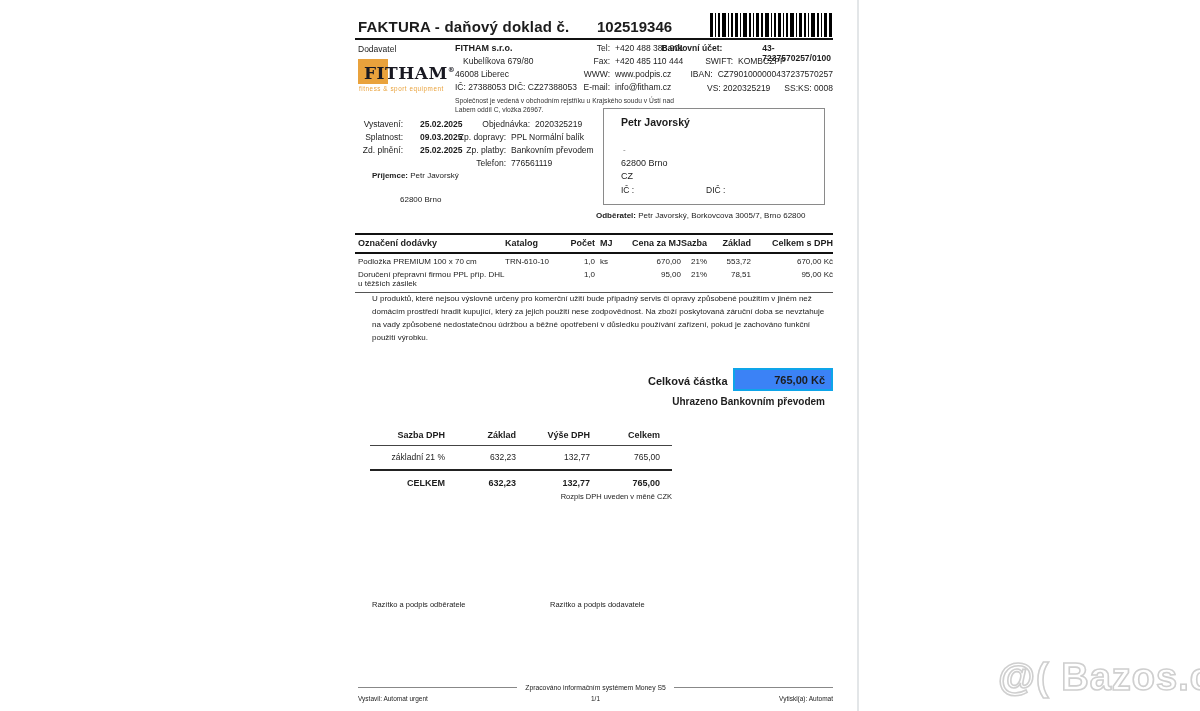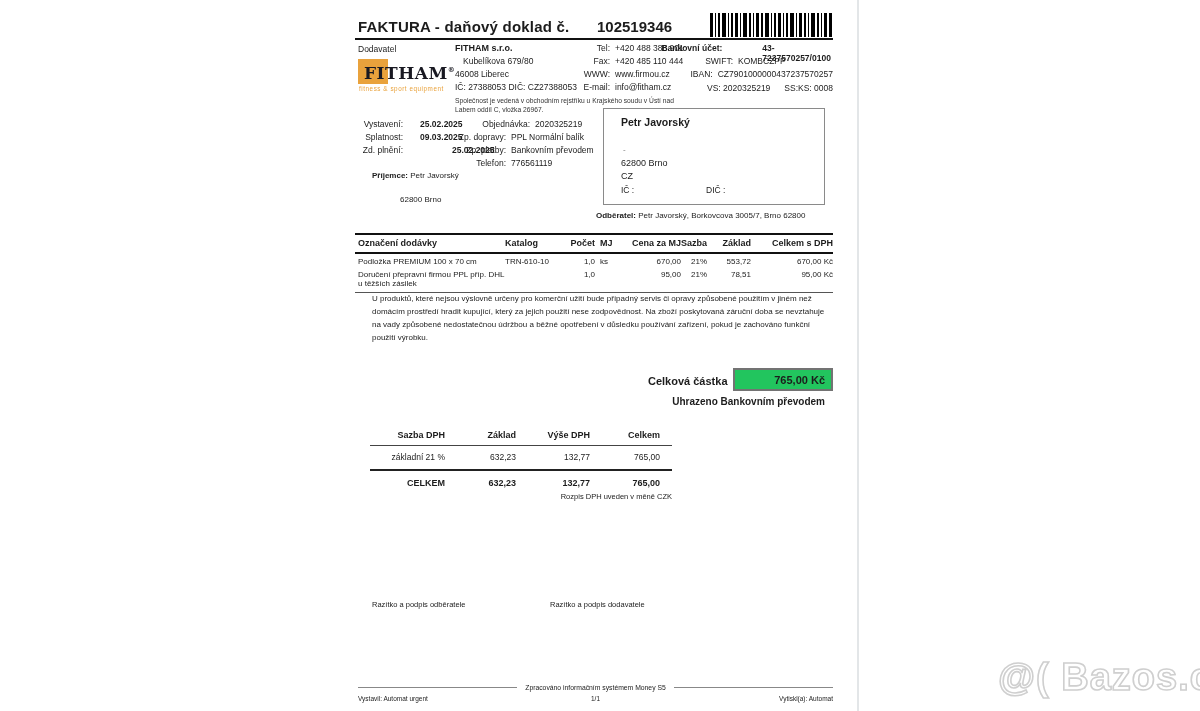--- a/index.html
+++ b/index.html
@@ -76,21 +76,21 @@
   .items .c-cat { }
   .items .c-r { text-align:right; }
   .items .c-mj { padding-left:5px; }
   .items-bottom { border-bottom:1px solid #555; height:4px; }
 
   
   .terms { left:372px; top:292px; width:456px; font-size:8px; line-height:13px; }
 
   
   .total-label { left:648px; top:375px; font-size:11px; font-weight:700; }
-  .total-box { left:733px; top:368px; width:100px; height:23px; border:2px solid #737373; display:flex; align-items:center; justify-content:flex-end; padding-right:6px; font-size:11px; font-weight:700; background:#22c55e; }
+  .total-box { left:733px; top:368px; width:100px; height:23px; border:2px solid #0ea5e9; display:flex; align-items:center; justify-content:flex-end; padding-right:6px; font-size:11px; font-weight:700; background:#3b82f6; }
   .paid-note { left:560px; top:396px; width:265px; text-align:right; font-size:10px; font-weight:700; }
 
   
   .vat { left:370px; top:428px; width:302px; }
   .vat-grid { display:grid; grid-template-columns:75px 71px 74px 70px; padding-right:12px; }
   .vat-grid > span { text-align:right; }
   .vat-head { font-size:9px; font-weight:700; padding:2px 0 5px 0; border-bottom:1px solid #444; }
   .vat-row { font-size:8.5px; padding:6px 0 7px 0; border-bottom:2px solid #222; }
   .vat-total { font-size:9px; font-weight:700; padding:7px 0 6px 0; }
   .vat-note { left:490px; top:492px; width:182px; text-align:right; font-size:7.5px; color:#222; }
@@ -170,21 +170,21 @@
   <div class="contact-row" style="height:13px;">
     <span class="contact-label">Tel:</span>
     <span class="contact-value">+420 488 388 901</span>
   </div>
   <div class="contact-row" style="height:13px;">
     <span class="contact-label">Fax:</span>
     <span class="contact-value">+420 485 110 444</span>
   </div>
   <div class="contact-row" style="height:13px;">
     <span class="contact-label">WWW:</span>
-    <span class="contact-value">www.firmou.cz</span>
+    <span class="contact-value">www.podpis.cz</span>
   </div>
   <div class="contact-row" style="height:13px;">
     <span class="contact-label">E-mail:</span>
     <span class="contact-value">info@fitham.cz</span>
   </div>
 </div>
 
 <div class="abs" style="left:648px; top:43px; width:185px;">
   <div class="bank-row" style="height:13px;">
     <span class="bank-label">Bankovní účet:</span>
@@ -207,21 +207,21 @@
 
 <div class="abs" style="left:355px; top:119px;">
   <div class="date-row" style="height:13px;">
     <span class="date-label">Vystavení:</span>
     <span class="date-value">25.02.2025</span>
   </div>
   <div class="date-row" style="height:13px;">
     <span class="date-label">Splatnost:</span>
     <span class="date-value">09.03.2025</span>
   </div>
-  <div class="date-row" style="height:13px;gap:32px;">
+  <div class="date-row" style="height:13px;">
     <span class="date-label">Zd. plnění:</span>
     <span class="date-value">25.02.2025</span>
   </div>
 </div>
 
 <div class="abs" style="left:452px; top:119px;">
   <div class="order-row" style="height:13px;margin-left:24px;">
     <span class="order-label">Objednávka:</span>
     <span class="order-value">2020325219</span>
   </div>

